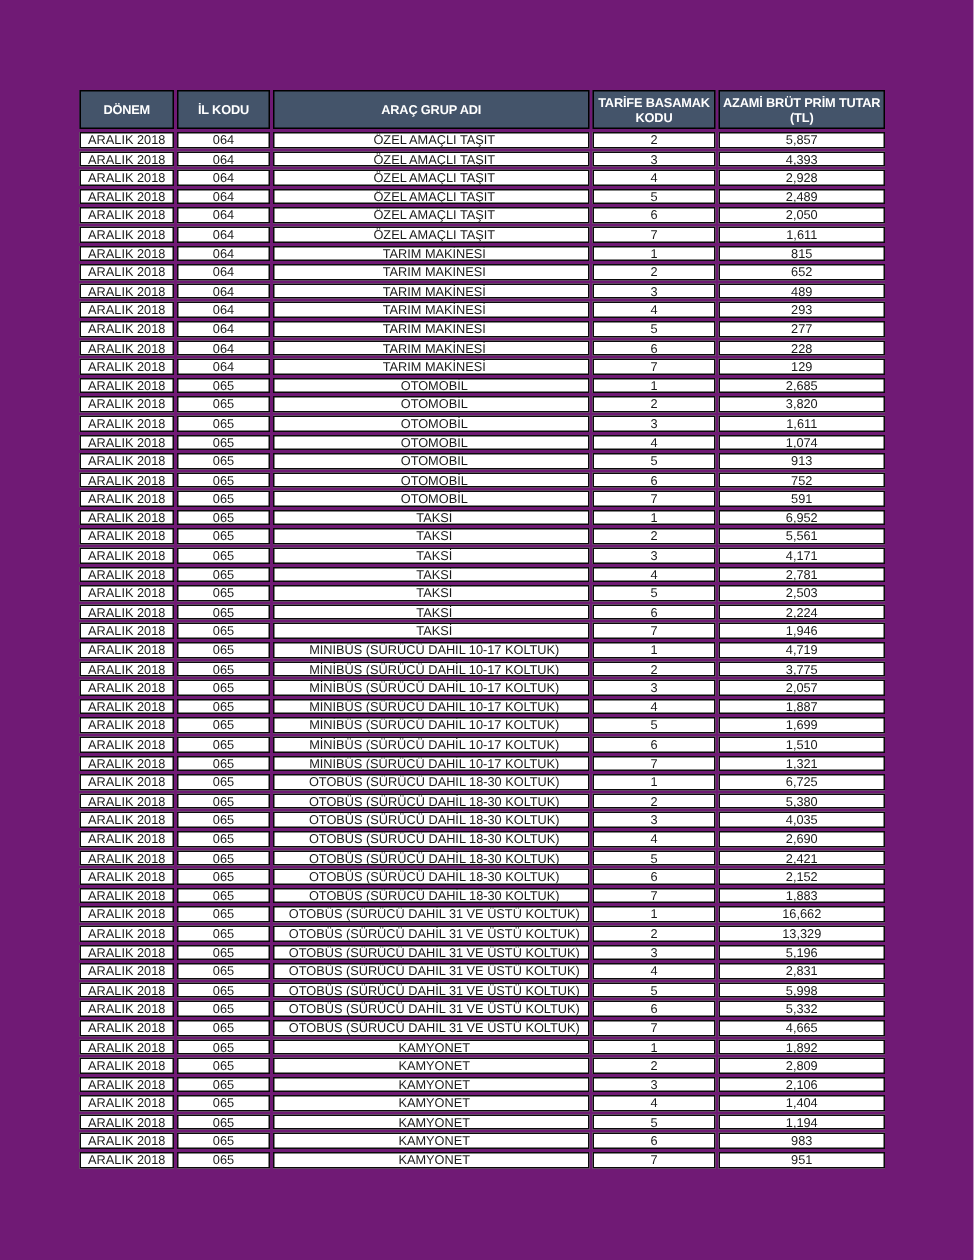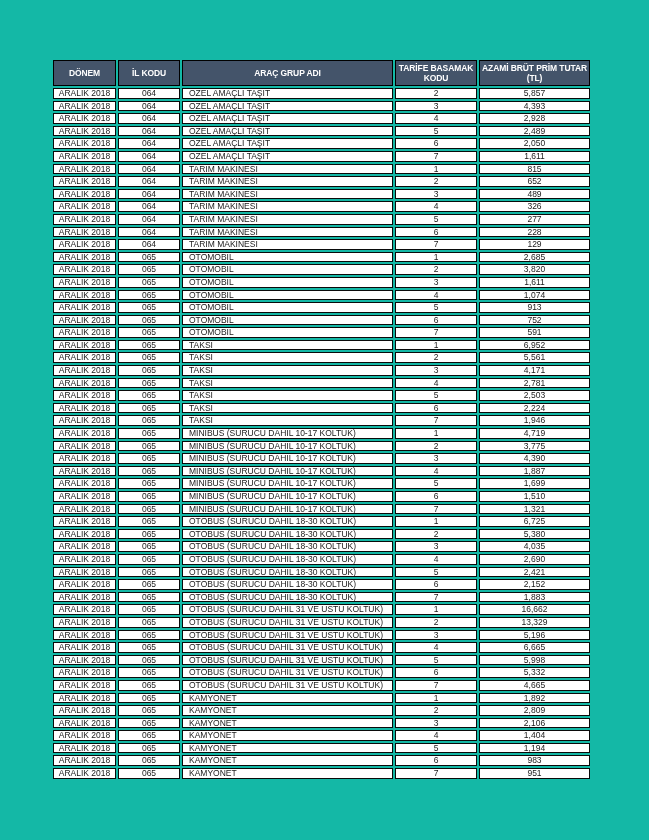--- a/index.html
+++ b/index.html
@@ -5,21 +5,21 @@
   html, body {
     margin: 0;
     padding: 0;
     background: #ffffff;
     font-family: "Liberation Sans", sans-serif;
   }
   .page {
     position: relative;
     width: 649px;
     height: 840px;
-    background: #14b8a6;
+    background: #701a75;
     overflow: hidden;
   }
   table.tariff-table {
     position: absolute;
     left: 51px;
     top: 58px;
     width: 541px;
     table-layout: fixed;
     border-collapse: separate;
     border-spacing: 2px;
@@ -43,21 +43,21 @@
     border: 1px solid #0a0a0a;
     font-size: 8.5px;
     line-height: 8.6px;
     padding: 0 2px;
     text-align: center;
     vertical-align: middle;
     white-space: nowrap;
     overflow: hidden;
   }
   td.left {
-    text-align: left;
+    text-align: center;
     padding-left: 6px;
   }
 </style>
 </head>
 <body>
 
 <div class="page">
   <table class="tariff-table">
     <colgroup>
       <col style="width:63px">
@@ -152,21 +152,21 @@
           <td>064</td>
           <td class="left">TARIM MAKİNESİ</td>
           <td>3</td>
           <td>489</td>
         </tr>
         <tr>
           <td>ARALIK 2018</td>
           <td>064</td>
           <td class="left">TARIM MAKİNESİ</td>
           <td>4</td>
-          <td>326</td>
+          <td>293</td>
         </tr>
         <tr>
           <td>ARALIK 2018</td>
           <td>064</td>
           <td class="left">TARIM MAKİNESİ</td>
           <td>5</td>
           <td>277</td>
         </tr>
         <tr>
           <td>ARALIK 2018</td>
@@ -292,21 +292,21 @@
           <td>065</td>
           <td class="left">MİNİBÜS (SÜRÜCÜ DAHİL 10-17 KOLTUK)</td>
           <td>2</td>
           <td>3,775</td>
         </tr>
         <tr>
           <td>ARALIK 2018</td>
           <td>065</td>
           <td class="left">MİNİBÜS (SÜRÜCÜ DAHİL 10-17 KOLTUK)</td>
           <td>3</td>
-          <td>4,390</td>
+          <td>2,057</td>
         </tr>
         <tr>
           <td>ARALIK 2018</td>
           <td>065</td>
           <td class="left">MİNİBÜS (SÜRÜCÜ DAHİL 10-17 KOLTUK)</td>
           <td>4</td>
           <td>1,887</td>
         </tr>
         <tr>
           <td>ARALIK 2018</td>
@@ -397,21 +397,21 @@
           <td>065</td>
           <td class="left">OTOBÜS (SÜRÜCÜ DAHİL 31 VE ÜSTÜ KOLTUK)</td>
           <td>3</td>
           <td>5,196</td>
         </tr>
         <tr>
           <td>ARALIK 2018</td>
           <td>065</td>
           <td class="left">OTOBÜS (SÜRÜCÜ DAHİL 31 VE ÜSTÜ KOLTUK)</td>
           <td>4</td>
-          <td>6,665</td>
+          <td>2,831</td>
         </tr>
         <tr>
           <td>ARALIK 2018</td>
           <td>065</td>
           <td class="left">OTOBÜS (SÜRÜCÜ DAHİL 31 VE ÜSTÜ KOLTUK)</td>
           <td>5</td>
           <td>5,998</td>
         </tr>
         <tr>
           <td>ARALIK 2018</td>

